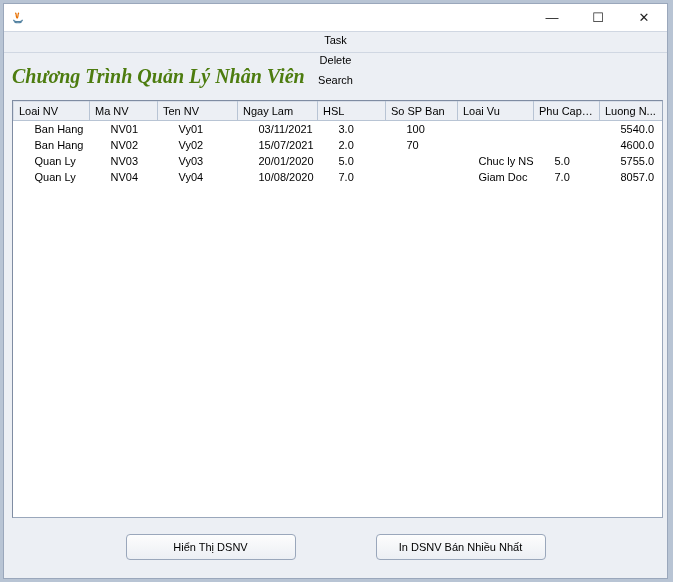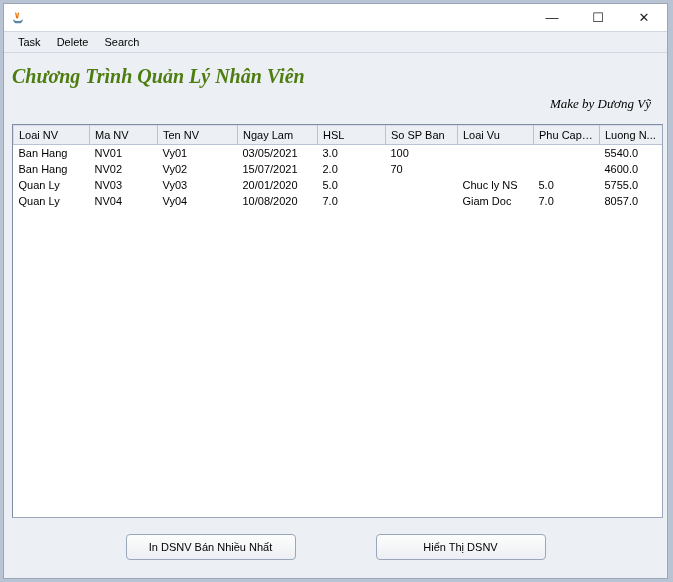--- a/index.html
+++ b/index.html
@@ -42,20 +42,21 @@
   }
 
   .menubar {
     height: 20px;
     background: #eceff4;
     display: flex;
     align-items: center;
     padding: 0 8px;
     gap: 4px;
     border-bottom: 1px solid #eceff4;
+    flex-direction: column;
   }
   .menu-item {
     padding: 2px 6px;
     cursor: default;
   }
 
   .header-area {
     padding: 6px 8px 2px 8px;
     border-top: 1px solid #d0d7e2;
   }
@@ -106,21 +107,21 @@
     font-weight: normal;
     padding: 3px 5px;
     font-size: 11px;
     white-space: nowrap;
     overflow: hidden;
     text-overflow: ellipsis;
     position: sticky;
     top: 0;
   }
   tbody td {
-    padding: 1px 5px;
+    padding: 1px 21px;
     font-size: 11px;
     white-space: nowrap;
     overflow: hidden;
     height: 16px;
     color: #000;
   }
   
   .c0{width:76px} .c1{width:68px} .c2{width:80px} .c3{width:80px}
   .c4{width:68px} .c5{width:72px} .c6{width:76px} .c7{width:66px} .c8{width:66px}
 
@@ -167,21 +168,20 @@
   </div>
 
   <div class="menubar">
     <span class="menu-item">Task</span>
     <span class="menu-item">Delete</span>
     <span class="menu-item">Search</span>
   </div>
 
   <div class="header-area">
     <div class="app-title">Chương Trình Quản Lý Nhân Viên</div>
-    <div class="credit">Make by Dương Vỹ</div>
   </div>
 
   <div class="inset-panel">
     <div class="table-wrap">
       <table>
         <colgroup>
           <col class="c0">
             <col class="c1">
             <col class="c2">
             <col class="c3">
@@ -202,21 +202,21 @@
             <th>Loai Vu</th>
             <th>Phu Cap ...</th>
             <th>Luong N...</th>
           </tr>
         </thead>
         <tbody id="tbody">
             <tr>
               <td>Ban Hang</td>
               <td>NV01</td>
               <td>Vy01</td>
-              <td>03/05/2021</td>
+              <td>03/11/2021</td>
               <td>3.0</td>
               <td>100</td>
               <td></td>
               <td></td>
               <td>5540.0</td>
             </tr>
             <tr>
               <td>Ban Hang</td>
               <td>NV02</td>
               <td>Vy02</td>
@@ -248,17 +248,17 @@
               <td>Giam Doc</td>
               <td>7.0</td>
               <td>8057.0</td>
             </tr>
           </tbody>
       </table>
     </div>
   </div>
 
   <div class="footer">
+    <button class="btn">Hiển Thị DSNV</button>
     <button class="btn">In DSNV Bán Nhiều Nhất</button>
-    <button class="btn">Hiển Thị DSNV</button>
   </div>
 
 </div>
 
 </body></html>

